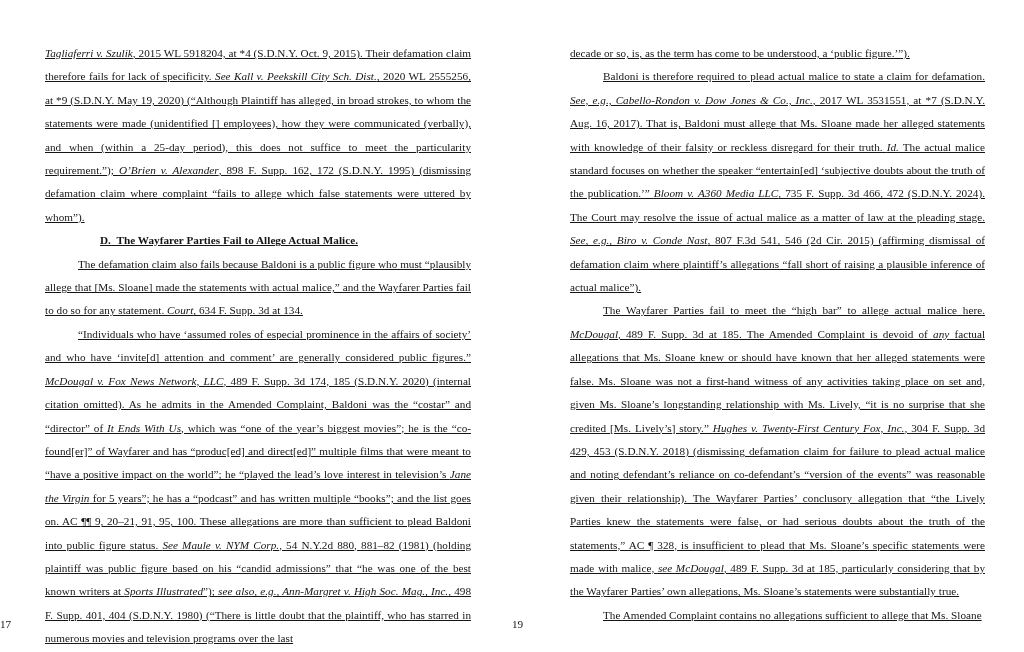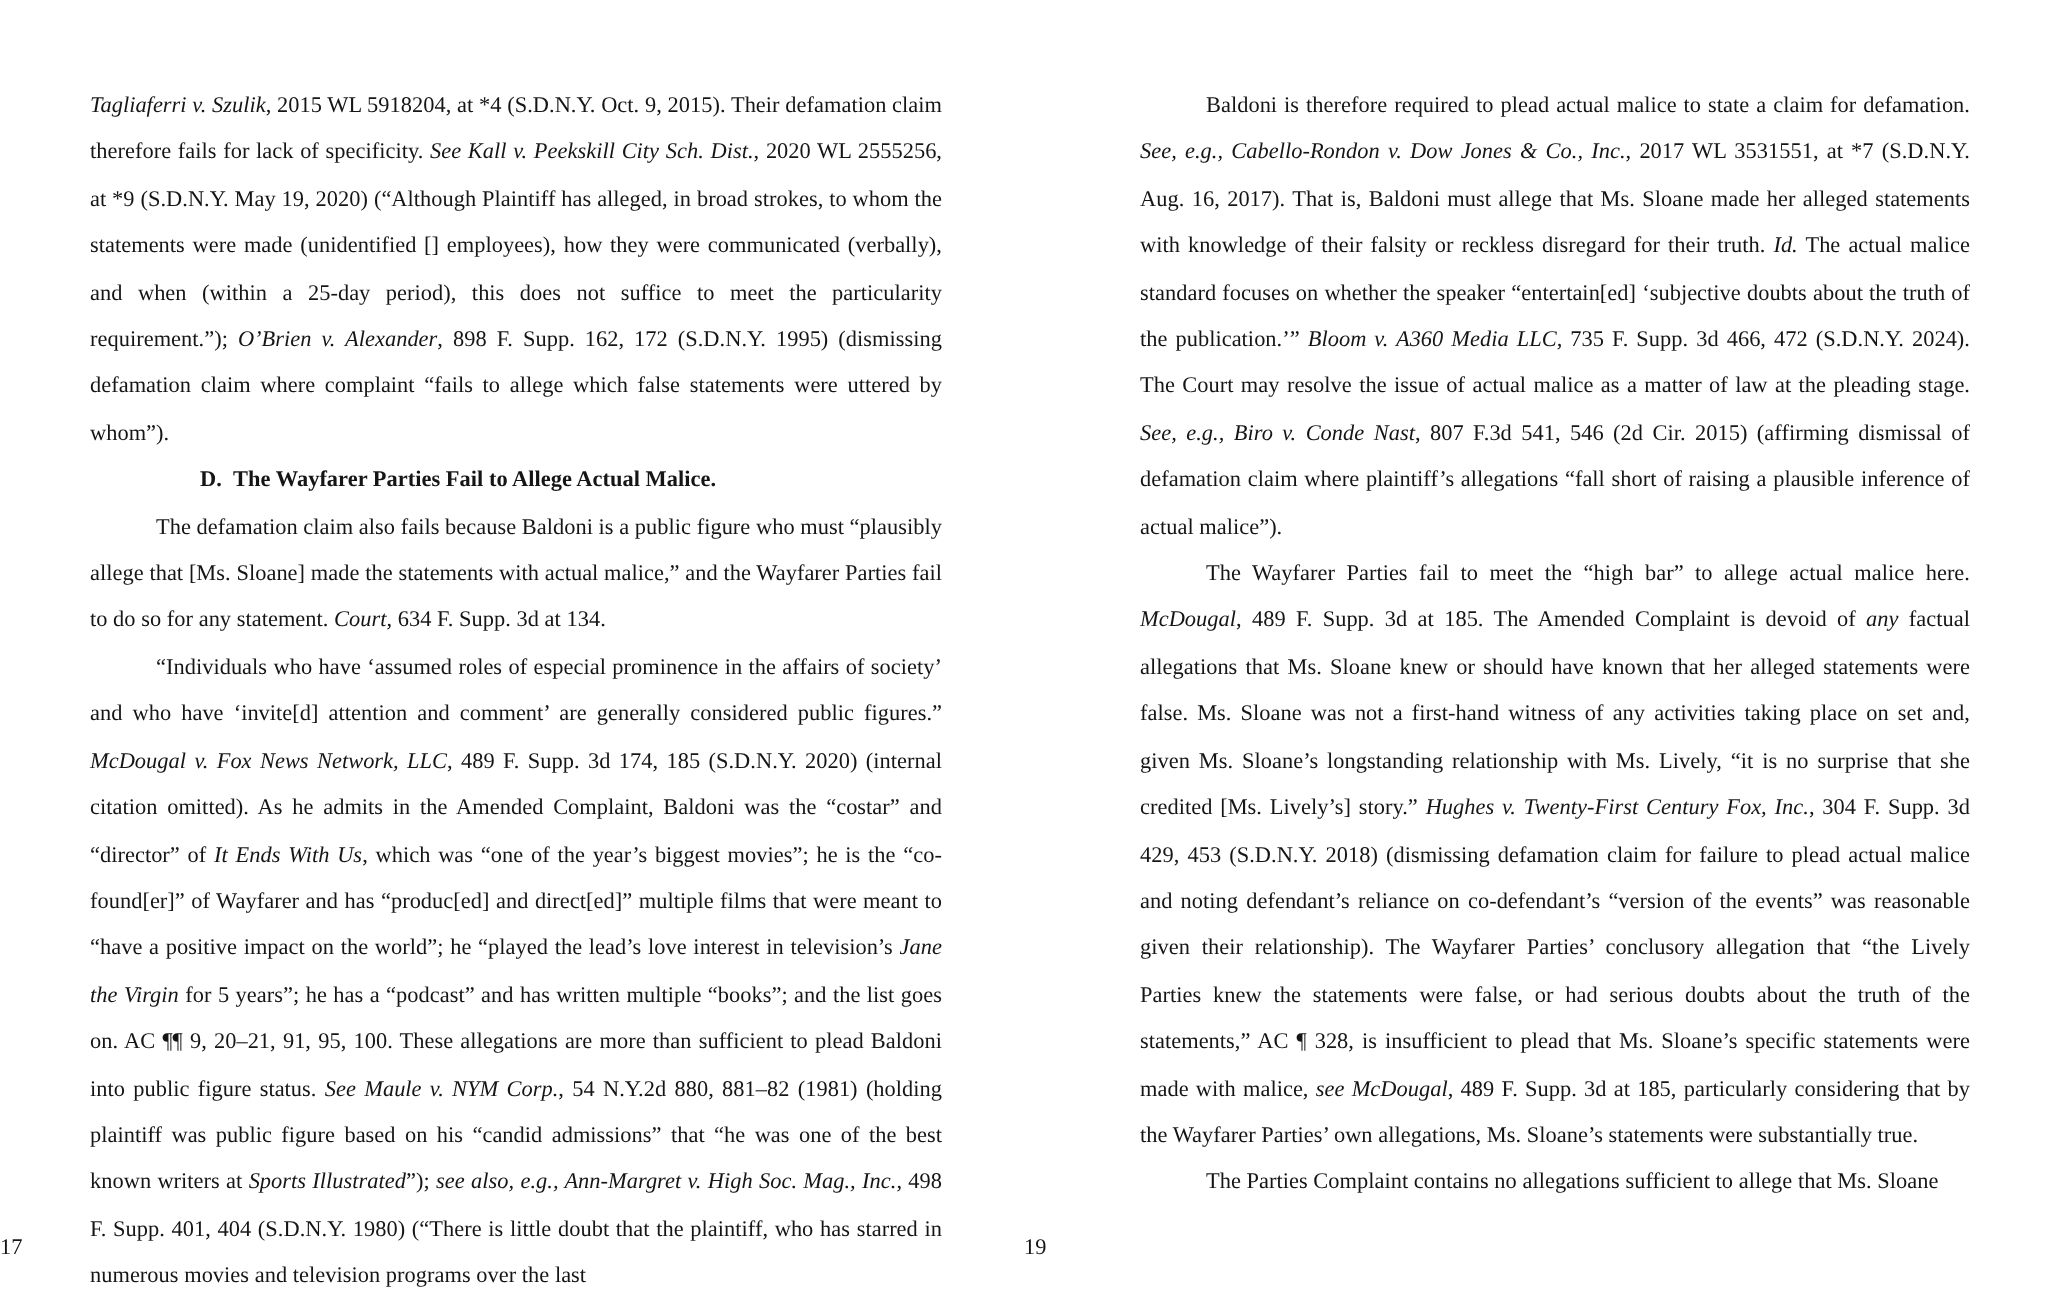--- a/index.html
+++ b/index.html
@@ -32,20 +32,21 @@
     top: 42px;
   }
   .page--left .page-body  { left: 45px; width: 426px; }
   .page--right .page-body { left: 58px; width: 415px; }
   .page-body p {
     margin: 0;
     font-size: 11.2px;
     line-height: 23.4px;
     text-align: justify;
     letter-spacing: 0.02px;
+    text-decoration: underline;
   }
   p.paragraph.indent { text-indent: 33px; }
   p.heading {
     font-weight: 700;
     text-align: left;
     text-indent: 55px;
   }
   .i { font-style: italic; }
   .b { font-weight: 700; }
   .page-number {
@@ -65,19 +66,20 @@
     <div class="page-body">
         <p class="paragraph"><span class="i">Tagliaferri v. Szulik</span><span>, 2015 WL 5918204, at *4 (S.D.N.Y. Oct. 9, 2015). Their defamation claim therefore fails for lack of specificity. </span><span class="i">See Kall v. Peekskill City Sch. Dist.</span><span>, 2020 WL 2555256, at *9 (S.D.N.Y. May 19, 2020) (“Although Plaintiff has alleged, in broad strokes, to whom the statements were made (unidentified [] employees), how they were communicated (verbally), and when (within a 25-day period), this does not suffice to meet the particularity requirement.”); </span><span class="i">O’Brien v. Alexander</span><span>, 898 F. Supp. 162, 172 (S.D.N.Y. 1995) (dismissing defamation claim where complaint “fails to allege which false statements were uttered by whom”).</span></p>
         <p class="heading"><span class="b">D.&nbsp;&nbsp;The Wayfarer Parties Fail to Allege Actual Malice.</span></p>
         <p class="paragraph indent"><span>The defamation claim also fails because Baldoni is a public figure who must “plausibly allege that [Ms. Sloane] made the statements with actual malice,” and the Wayfarer Parties fail to do so for any statement. </span><span class="i">Court</span><span>, 634 F. Supp. 3d at 134.</span></p>
         <p class="paragraph indent"><span>“Individuals who have ‘assumed roles of especial prominence in the affairs of society’ and who have ‘invite[d] attention and comment’ are generally considered public figures.” </span><span class="i">McDougal v. Fox News Network, LLC</span><span>, 489 F. Supp. 3d 174, 185 (S.D.N.Y. 2020) (internal citation omitted). As he admits in the Amended Complaint, Baldoni was the “costar” and “director” of </span><span class="i">It Ends With Us</span><span>, which was “one of the year’s biggest movies”; he is the “co-found[er]” of Wayfarer and has “produc[ed] and direct[ed]” multiple films that were meant to “have a positive impact on the world”; he “played the lead’s love interest in television’s </span><span class="i">Jane the Virgin</span><span> for 5 years”; he has a “podcast” and has written multiple “books”; and the list goes on. AC ¶¶ 9, 20–21, 91, 95, 100. These allegations are more than sufficient to plead Baldoni into public figure status. </span><span class="i">See Maule v. NYM Corp.</span><span>, 54 N.Y.2d 880, 881–82 (1981) (holding plaintiff was public figure based on his “candid admissions” that “he was one of the best known writers at </span><span class="i">Sports Illustrated</span><span>”); </span><span class="i">see also, e.g., Ann-Margret v. High Soc. Mag., Inc.</span><span>, 498 F. Supp. 401, 404 (S.D.N.Y. 1980) (“There is little doubt that the plaintiff, who has starred in numerous movies and television programs over the last</span></p>
       </div>
     <div class="page-number">17</div>
   </section>
   <section class="page page--right">
     <div class="page-body">
+        <p class="paragraph"><span>decade or so, is, as the term has come to be understood, a ‘public figure.’”).</span></p>
         <p class="paragraph indent"><span>Baldoni is therefore required to plead actual malice to state a claim for defamation. </span><span class="i">See, e.g., Cabello-Rondon v. Dow Jones &amp; Co., Inc.</span><span>, 2017 WL 3531551, at *7 (S.D.N.Y. Aug. 16, 2017). That is, Baldoni must allege that Ms. Sloane made her alleged statements with knowledge of their falsity or reckless disregard for their truth. </span><span class="i">Id.</span><span> The actual malice standard focuses on whether the speaker “entertain[ed] ‘subjective doubts about the truth of the publication.’” </span><span class="i">Bloom v. A360 Media LLC</span><span>, 735 F. Supp. 3d 466, 472 (S.D.N.Y. 2024). The Court may resolve the issue of actual malice as a matter of law at the pleading stage. </span><span class="i">See, e.g., Biro v. Conde Nast</span><span>, 807 F.3d 541, 546 (2d Cir. 2015) (affirming dismissal of defamation claim where plaintiff’s allegations “fall short of raising a plausible inference of actual malice”).</span></p>
         <p class="paragraph indent"><span>The Wayfarer Parties fail to meet the “high bar” to allege actual malice here. </span><span class="i">McDougal</span><span>, 489 F. Supp. 3d at 185. The Amended Complaint is devoid of </span><span class="i">any</span><span> factual allegations that Ms. Sloane knew or should have known that her alleged statements were false. Ms. Sloane was not a first-hand witness of any activities taking place on set and, given Ms. Sloane’s longstanding relationship with Ms. Lively, “it is no surprise that she credited [Ms. Lively’s] story.” </span><span class="i">Hughes v. Twenty-First Century Fox, Inc.</span><span>, 304 F. Supp. 3d 429, 453 (S.D.N.Y. 2018) (dismissing defamation claim for failure to plead actual malice and noting defendant’s reliance on co-defendant’s “version of the events” was reasonable given their relationship). The Wayfarer Parties’ conclusory allegation that “the Lively Parties knew the statements were false, or had serious doubts about the truth of the statements,” AC ¶ 328, is insufficient to plead that Ms. Sloane’s specific statements were made with malice, </span><span class="i">see McDougal</span><span>, 489 F. Supp. 3d at 185, particularly considering that by the Wayfarer Parties’ own allegations, Ms. Sloane’s statements were substantially true.</span></p>
-        <p class="paragraph indent"><span>The Parties Complaint contains no allegations sufficient to allege that Ms. Sloane</span></p>
+        <p class="paragraph indent"><span>The Amended Complaint contains no allegations sufficient to allege that Ms. Sloane</span></p>
       </div>
     <div class="page-number">19</div>
   </section>
 </div>
 
 </body></html>

